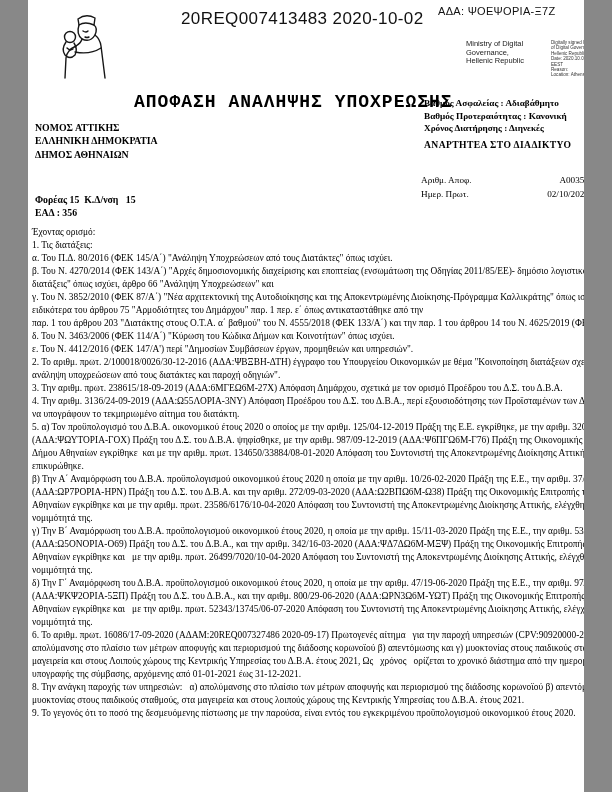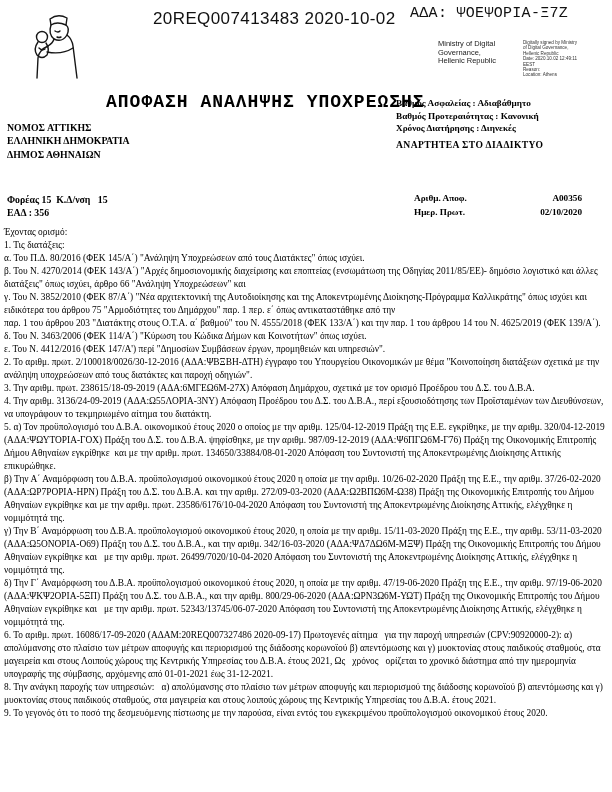--- a/index.html
+++ b/index.html
@@ -1,39 +1,39 @@
 <!DOCTYPE html>
 <html><head>
 <meta charset="utf-8">
 <style>
   html,body{margin:0;padding:0;background:#888;}
   .page{
-    position:relative;width:612px;height:792px;margin:0 auto;background:#ffffff;
+    position:relative;width:556px;height:792px;margin:0 auto;background:#ffffff;
     font-family:"Liberation Serif",serif;color:#000;overflow:hidden;
   }
   .req-code{
     position:absolute;left:153px;top:9px;
     font-family:"Liberation Sans",sans-serif;font-size:17px;color:#111;letter-spacing:.4px;
   }
   .ada{
     position:absolute;left:410px;top:5px;
-    font-family:Liberation Mono, monospace;font-size:15px;color:#111;letter-spacing:.3px;
+    font-family:Liberation Sans, sans-serif;font-size:11px;color:#111;letter-spacing:.3px;
   }
   .logo{position:absolute;left:26px;top:12px;}
   .sig-block{position:absolute;left:428px;top:40px;display:flex;gap:11px;margin-left:10px;}
   .sig-org{width:74px;font-family:"Liberation Sans",sans-serif;font-size:7.5px;line-height:8.6px;color:#222;}
   .sig-details{width:92px;font-family:"Liberation Sans",sans-serif;font-size:4.6px;line-height:5.4px;color:#333;}
   .title{
     position:absolute;left:106px;top:92px;
     font-size:18px;font-weight:bold;letter-spacing:1px;white-space:nowrap;font-family:Liberation Mono, monospace;
   }
   .meta-right{position:absolute;left:396px;top:97px;font-size:9.2px;font-weight:bold;line-height:12.6px;}
   .anartitea{position:absolute;left:396px;top:139px;font-size:9.6px;font-weight:bold;letter-spacing:.4px;}
   .org-block{position:absolute;left:7px;top:121px;font-size:9.8px;font-weight:bold;line-height:13.4px;}
-  .numbers{position:absolute;left:393px;top:192px;width:168px;font-size:9.2px;font-weight:bold;margin-left:21px;}
+  .numbers{position:absolute;left:393px;top:174px;width:168px;font-size:9.2px;font-weight:normal;}
   .num-row{display:flex;line-height:13.6px;}
   .num-label{white-space:pre;}
   .num-value{flex:1;text-align:right;}
   .foreas{position:absolute;left:7px;top:194px;font-size:9.8px;font-weight:bold;white-space:pre;}
   .ead{position:absolute;left:7px;top:207px;font-size:9.8px;font-weight:bold;white-space:pre;}
   .body{position:absolute;left:4px;top:226px;width:605px;font-size:9.4px;line-height:13px;}
   .body-par{white-space:pre-wrap;}
 </style>
 </head>
 <body>

